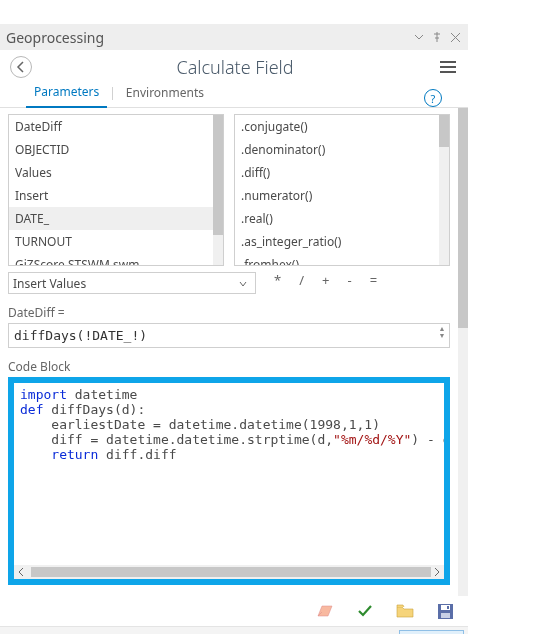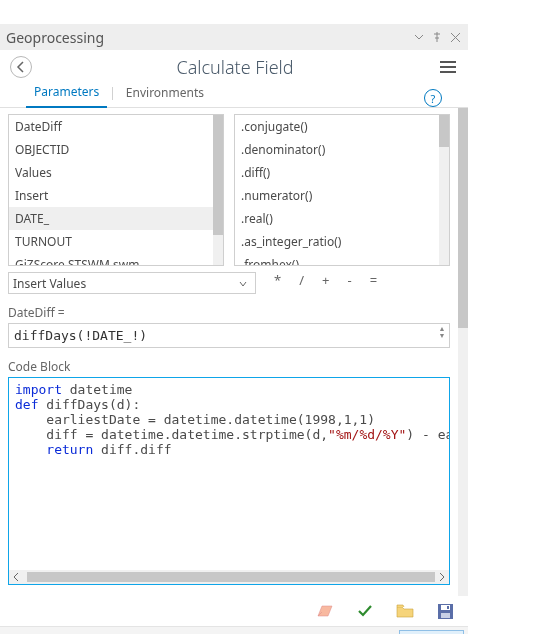--- a/index.html
+++ b/index.html
@@ -28,21 +28,21 @@
   .sbthumb { position:absolute; right:0; width:10px; background:#c7c7c7; border-radius:0; }
   .dropdown { margin-top:6px; border:1px solid #cfcfcf; height:22px; display:flex; align-items:center; padding:0 4px; width:248px; background:#fff; }
   .dropdown .dd-label { flex:1; }
   .dropdown .dd-arrow { width:16px; text-align:center; color:#666; }
   .ops { display:flex; align-items:center; gap:18px; padding-left:8px; color:#666; font-size:13px; height:28px; }
   .label { margin-top:10px; color:#666; }
   .expr-wrap { position:relative; margin-top:2px; }
   .expr { width:100%; border:1px solid #cfcfcf; padding:4px 18px 4px 5px; font-family:Consolas,monospace; font-size:13px; color:#333; background:#fff; }
   .stepbtns { position:absolute; right:2px; top:2px; width:12px; display:flex; flex-direction:column; }
   .stepbtns div { font-size:7px; color:#888; line-height:7px; text-align:center; cursor:pointer; }
-  .codebox { border:1px solid #0ea5e9; margin-top:2px; height:208px; position:relative; background:#fff; }
+  .codebox { border:6px solid #0ea5e9; margin-top:2px; height:208px; position:relative; background:#fff; }
   .codearea { position:absolute; left:0; right:0; top:0; bottom:14px; padding:4px 6px; font-family:Consolas,monospace; font-size:13px; line-height:15px; white-space:pre; overflow:hidden; }
   .kw { color:#0a2bd8; }
   .str { color:#a31515; }
   .hscroll { position:absolute; left:0; right:0; bottom:0; height:14px; background:#f0f0f0; display:flex; align-items:center; }
   .hscroll .thumb { height:10px; background:#c7c7c7; width:420px; margin-left:4px; }
   .hscroll .arrow { width:14px; height:14px; display:flex; align-items:center; justify-content:center; color:#666; }
   .actionbar { height:30px; display:flex; align-items:center; justify-content:flex-end; gap:22px; padding:0 14px; background:#fff; }
   .aicon { width:18px; height:18px; display:flex; align-items:center; justify-content:center; cursor:pointer; }
   .footer { height:32px; background:#f4f4f4; border-top:1px solid #e4e4e4; display:flex; align-items:center; justify-content:flex-end; padding:0 4px;font-style:italic; }
   .runbtn { border:1px solid #8fbfe6; background:#e1f0fb; color:#005e95; padding:3px 10px; display:flex; align-items:center; gap:6px; cursor:pointer; font-size:13px; }

